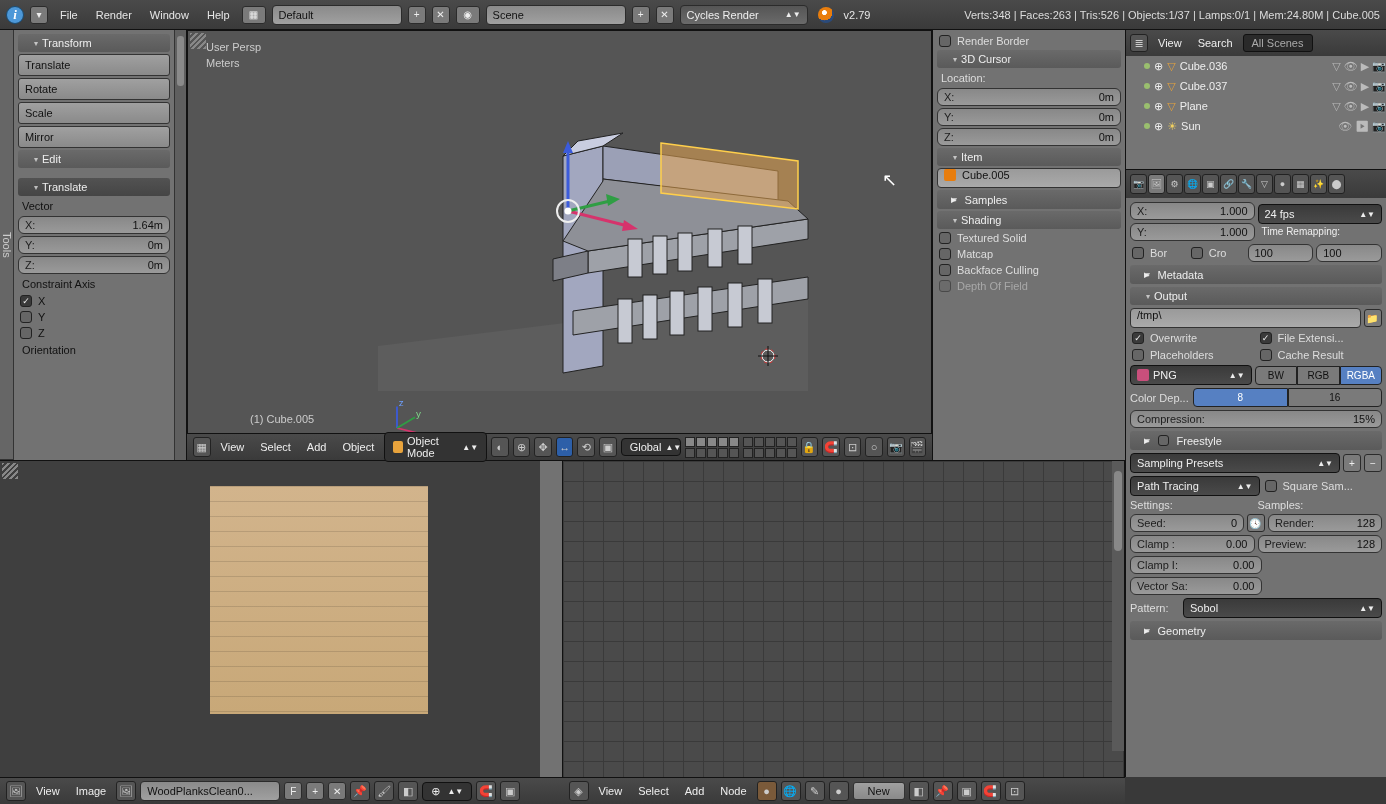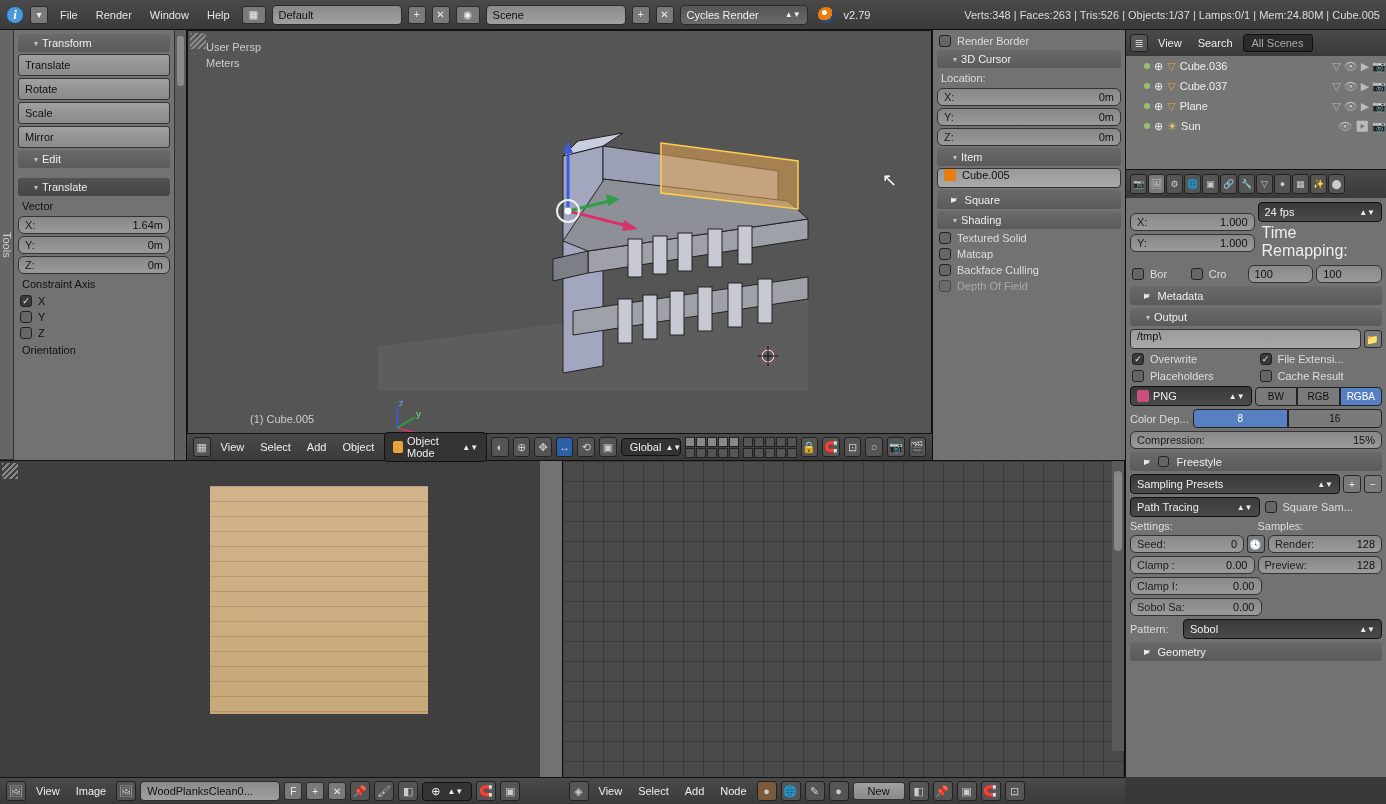--- a/index.html
+++ b/index.html
@@ -340,21 +340,21 @@
           <span class="l">Z:</span>
           <span class="v">0m</span>
         </div>
       <div class="panel-header">Item</div>
       <div class="item-field">
           <span class="cube-icn"></span>
           <span>Cube.005</span>
         </div>
       <div class="panel-header">
           <span style="margin-left:-10px">▸</span>
-          <span style="margin-left:4px">Square</span>
+          <span style="margin-left:4px">Samples</span>
         </div>
       <div class="panel-header">Shading</div>
       <div class="check">
           <span class="box"></span>
           <span>Textured Solid</span>
         </div>
       <div class="check">
           <span class="box"></span>
           <span>Matcap</span>
         </div>
@@ -431,21 +431,21 @@
             <div class="num-field halfnum" style="margin-top:3px">
                 <span class="l">Y:</span>
                 <span class="v">1.000</span>
               </div>
           </div>
           <div style="flex:1">
             <div class="dd">
                 <span>24 fps</span>
                 <span style="margin-left:auto;font-size:8px">▲▼</span>
               </div>
-            <div class="subhead" style="font-size:16px">Time Remapping:</div>
+            <div class="subhead" style="font-size:10px">Time Remapping:</div>
           </div>
         </div>
         <div class="hrow">
           <div class="check" style="flex:1">
               <span class="box"></span>
               <span>Bor</span>
             </div>
           <div class="check" style="flex:1">
               <span class="box"></span>
               <span>Cro</span>
@@ -559,21 +559,21 @@
         </div>
         <div class="hrow">
           <div class="num-field" style="flex:1">
               <span class="l">Clamp I:</span>
               <span class="v">0.00</span>
             </div>
           <div style="flex:1"></div>
         </div>
         <div class="hrow">
           <div class="num-field" style="flex:1">
-              <span class="l">Sobol Sa:</span>
+              <span class="l">Vector Sa:</span>
               <span class="v">0.00</span>
             </div>
           <div style="flex:1"></div>
         </div>
         <div class="hrow">
           <span style="flex:0 0 50px;color:#ddd">Pattern:</span>
           <div class="dd" style="flex:1">
               <span>Sobol</span>
               <span style="margin-left:auto;font-size:8px">▲▼</span>
             </div>

